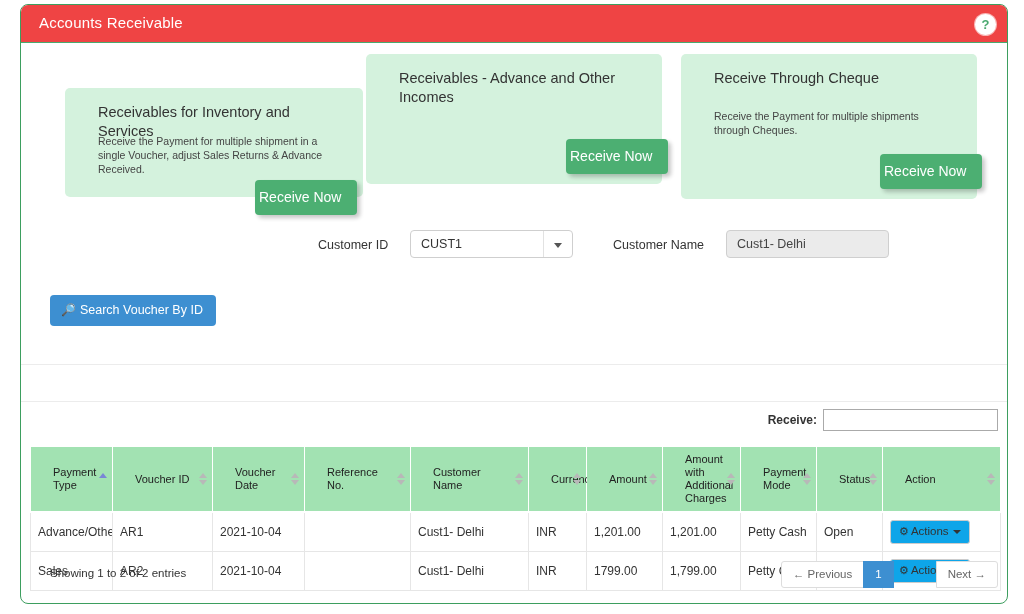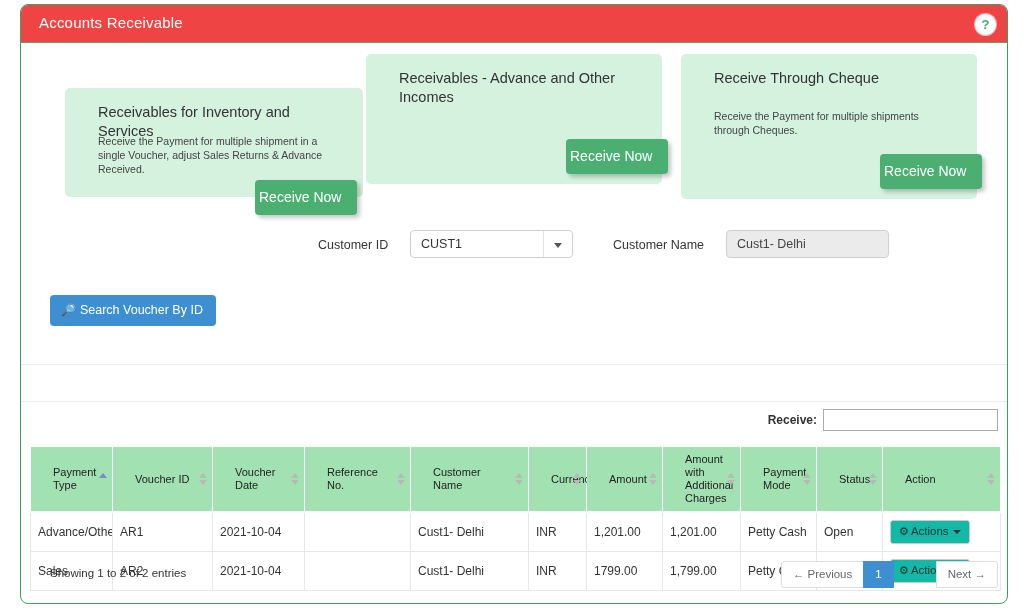--- a/index.html
+++ b/index.html
@@ -273,21 +273,21 @@
   .sort-ind i.up   { top: 1px; border-bottom: 5px solid #b8b8b8; }
   .sort-ind i.down { bottom: 1px; border-top: 5px solid #b8b8b8; }
   .sort-ind.asc i.up { border-bottom-color: #7a86d6; }
 
   .link-cell { color: #4a90d9; cursor: pointer; }
 
   .actions-btn {
     display: inline-block;
     border: 1px solid #cccccc;
     border-radius: 3px;
-    background: #14b8a6;
+    background: #0ea5e9;
     font-size: 11.5px;
     color: #333333;
     padding: 4px 8px 5px 8px;
     cursor: pointer;
     white-space: nowrap;
     font-family: "Liberation Sans", sans-serif;
   }
   .actions-btn .gear { font-size: 11px; margin-right: 2px; }
   .actions-btn .dncaret {
     display: inline-block;

